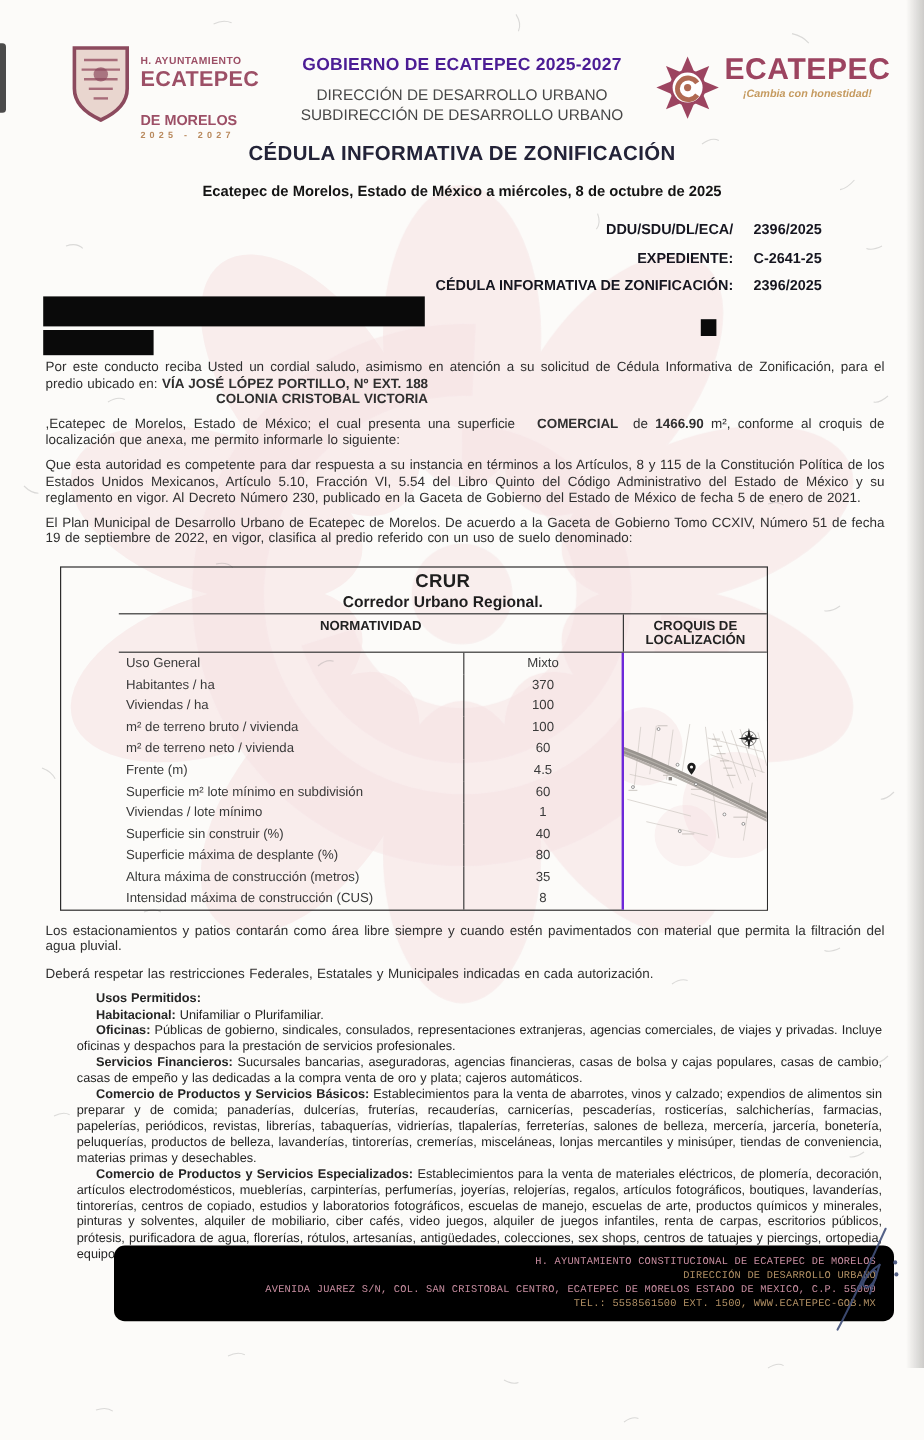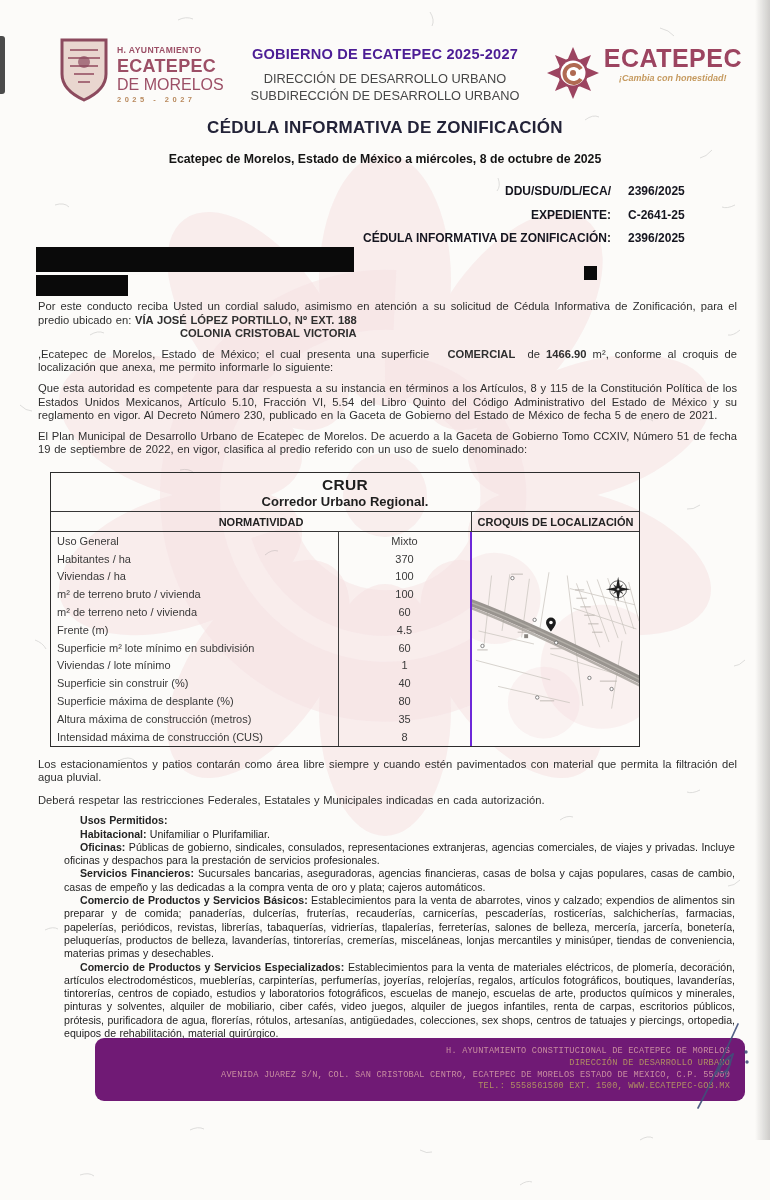--- a/index.html
+++ b/index.html
@@ -14,21 +14,21 @@
   .edge-right { position:absolute; right:0; top:0; width:15px; height:1140px;
     background:linear-gradient(90deg, rgba(0,0,0,0), rgba(110,108,105,.33)); z-index:3; }
   .edge-sliver { position:absolute; left:0; top:36px; width:5px; height:58px;
     background:#4b4b4b; border-radius:0 3px 3px 0; z-index:3; }
 
   
   .logo-left { position:absolute; left:58px; top:36px; display:flex; gap:7px; align-items:flex-start; }
   .logo-left-text { padding-top:10px; color:#9c4f66; line-height:1; }
   .ll1 { font-size:8.6px; font-weight:bold; letter-spacing:.4px; }
   .ll2 { font-size:18px; font-weight:bold; letter-spacing:.3px; margin-top:2px; }
-  .ll3 { font-size:16px; font-weight:normal; margin-top:2px; }
+  .ll3 { font-size:12px; font-weight:bold; margin-top:19px; }
   .ll4 { font-size:7.5px; font-weight:bold; color:#b98a5e; letter-spacing:3.5px; margin-top:3px; }
   .header-center { position:absolute; left:215px; width:340px; top:46px; text-align:center; }
   .hc1 { font-size:14.6px; font-weight:bold; color:#4c1d95; letter-spacing:.2px; }
   .hc2 { font-size:12.8px; color:#474747; margin-top:9px; }
   .hc3 { font-size:12.8px; color:#474747; margin-top:2px; }
   .logo-right { position:absolute; right:28px; top:46px; display:flex; align-items:flex-start; gap:4px; }
   .lr-text { line-height:1; }
   .lr-name { font-size:25px; font-weight:bold; color:#9c4460; letter-spacing:.5px; }
   .lr-tag  { font-size:9px; font-style:italic; font-weight:bold; color:#c59a5f; text-align:center; margin-top:3px; }
 
@@ -50,21 +50,21 @@
 
   
   .content { position:absolute; left:38px; top:300px; width:699px; z-index:1; }
   .body-text { margin:0 0 7px 0; font-size:11.2px; line-height:13.6px;
     text-align:justify; color:#2f2f2f; word-spacing:.6px; }
   .addr { white-space:nowrap; }
   .addr-indent { display:inline-block; margin-left:142px; }
   .mt6 { margin-top:6px; } .mt3 { margin-top:3px; }
 
   
-  .ztable { margin:15px 0 0 12px; width:590px; border:1.6px solid #2c2c2c; }
+  .ztable { margin:15px 0 0 12px; width:590px; border:1.6px solid #2c2c2c;padding-left:48px; }
   .zt-head { text-align:center; padding:3px 0 2px; border-bottom:1px solid #363636; }
   .zt-code { font-size:15.5px; font-weight:bold; color:#1e1e1e; letter-spacing:.3px; }
   .zt-codename { font-size:13px; font-weight:bold; color:#1e1e1e; }
   .zt-cols { display:grid; grid-template-columns:421px 1fr; border-bottom:1px solid #363636; }
   .zt-col-h { text-align:center; font-weight:bold; font-size:11px; padding:4px 0 3px; color:#222; }
   .zt-col-h.left { border-right:1px solid #363636; }
   .zt-body { display:grid; grid-template-columns:421px 1fr; }
   .zt-rows { border-right:2px solid #6d28d9; }
   .zt-row { display:grid; grid-template-columns:288px 1fr; height:17.8px; align-items:center; font-size:11px; color:#3a3a3a; }
   .zt-label { padding-left:6px; border-right:1px solid #3d3d3d; height:100%; display:flex; align-items:center; }
@@ -72,21 +72,21 @@
   .zt-map { position:relative; background:#fdfcfa; }
   .zt-map svg { display:block; width:100%; height:100%; }
 
   .uses { margin:3px 0 0 26px; width:671px; }
   .uses p { margin:0; font-size:10.6px; line-height:13.3px; text-align:justify; color:#242424; word-spacing:.3px; }
   .term { font-weight:bold;padding-left:16px; }
   .page-num { text-align:center; font-size:11.5px; color:#2b2b2b; margin-top:7px; }
 
   
   .footer-band { position:absolute; left:95px; top:1038px; width:650px; height:63px;
-    background:#701a75; border-radius:9px; display:flex; flex-direction:column;
+    background:#000000; border-radius:9px; display:flex; flex-direction:column;
     justify-content:center; align-items:flex-end; padding-right:15px; z-index:2; }
   .footer-line { font-family:"Liberation Mono", monospace; font-size:8.6px;
     line-height:11.6px; letter-spacing:.2px; color:#c88da0; white-space:nowrap; }
   .footer-line.alt { color:#b08f63; }
 
   .signature { position:absolute; left:686px; top:1012px; z-index:3; }
 </style>
 </head>
 <body>
 

